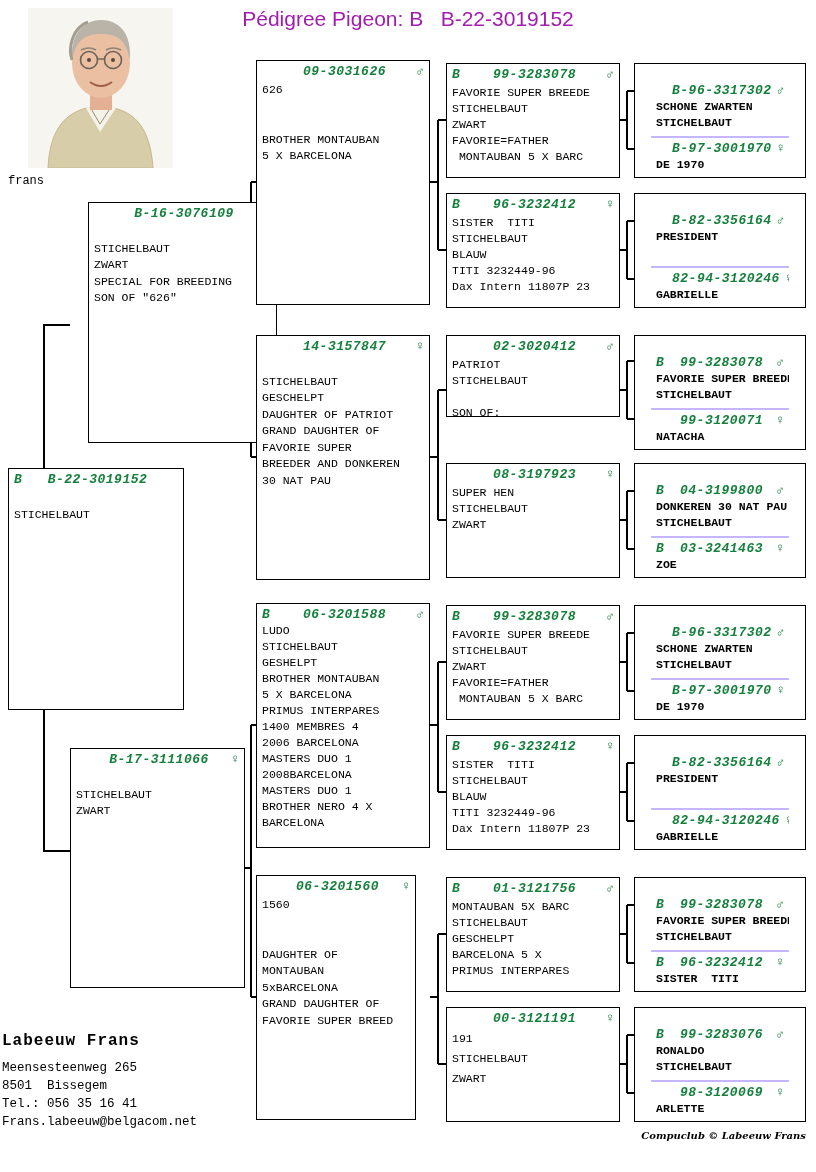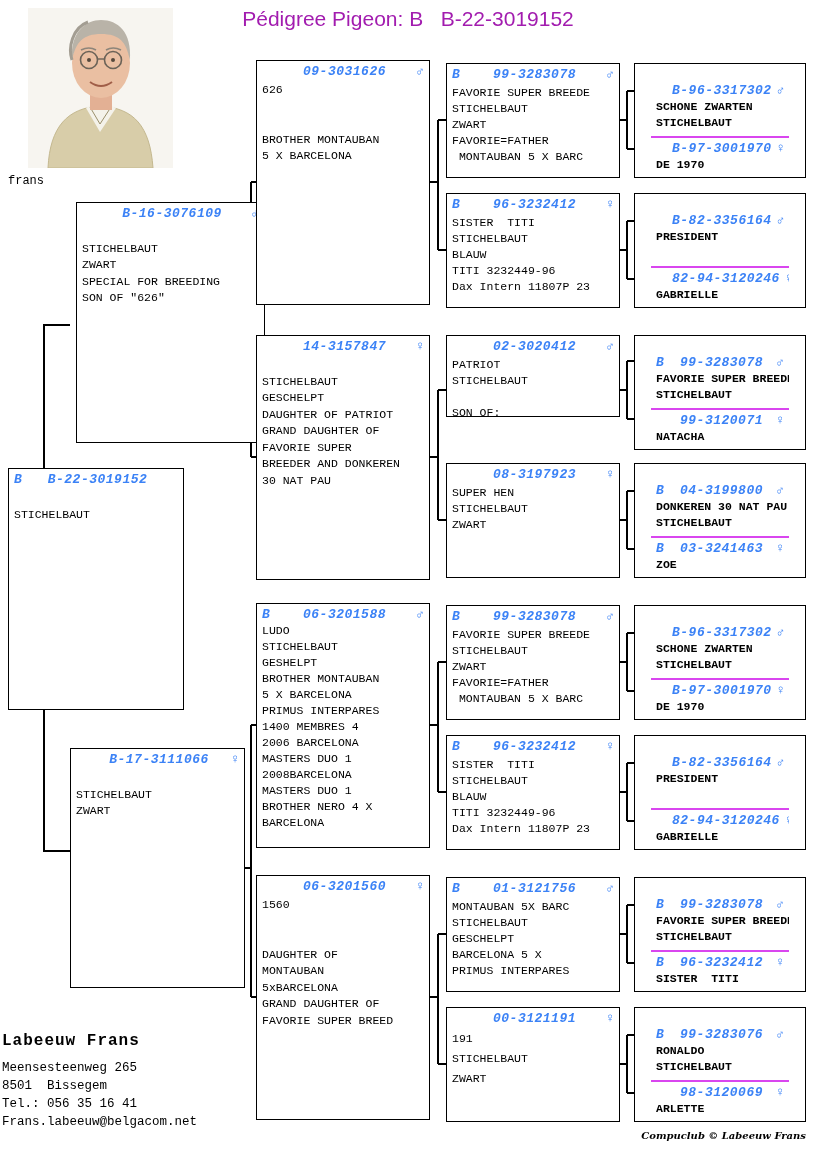--- a/index.html
+++ b/index.html
@@ -5,30 +5,30 @@
   html,body{margin:0;padding:0;}
   body{width:816px;height:1172px;position:relative;background:#ffffff;overflow:hidden;
        font-family:"Liberation Mono",monospace;color:#000;}
   .title{position:absolute;left:0;top:7px;width:100%;text-align:center;
          font:21px "Liberation Sans",sans-serif;white-space:pre;color:#a21caf;}
   svg.connectors{position:absolute;left:0;top:0;pointer-events:none;}
   .photo{position:absolute;left:28px;top:8px;}
   .caption{position:absolute;left:8px;top:174px;font:12px "Liberation Mono",monospace;}
   .box{position:absolute;border:1px solid #000;background:#fff;box-sizing:border-box;overflow:hidden;}
   .hdr{display:flex;align-items:baseline;padding:3px 5px 0 5px;
-       font:italic bold 13px "Liberation Mono",monospace;color:#3b82f6;}
+       font:italic bold 13px "Liberation Mono",monospace;color:#15803d;}
   .hdr .country{min-width:16px;text-align:left;}
   .hdr .ring{flex:1;text-align:center;letter-spacing:.5px;white-space:pre;}
   .hdr .sex{min-width:13px;text-align:right;font-style:normal;}
   .bodytxt{padding:3px 5px 0 5px;font:11.5px/16.5px "Liberation Mono",monospace;
            color:#000;white-space:pre;}
   .pair{padding:16px;}
   .half{height:56px;overflow:hidden;}
   .half .bodytxt{line-height:15.5px;padding-top:1px;font-weight:bold;}
-  .half.bottom{height:57px;border-top:2px solid #d946ef;}
+  .half.bottom{height:57px;border-top:2px solid #c4b5fd;}
   .owner{position:absolute;left:2px;top:1032px;}
   .owner .name{font:bold 16px "Liberation Mono",monospace;letter-spacing:1px;margin-bottom:9px;}
   .owner .line{font:12.5px/18px "Liberation Mono",monospace;white-space:pre;}
   .credit{position:absolute;right:10px;top:1130px;font:italic bold 10px "DejaVu Serif",serif;}
 </style>
 </head>
 <body>
 
 <div class="title">Pédigree Pigeon: B   B-22-3019152</div>
 
@@ -73,21 +73,21 @@
 <div class="box" style="left:8px;top:468px;width:176px;height:242px">
   <div class="hdr">
     <span class="country">B</span>
     <span class="ring">B-22-3019152</span>
     <span class="sex"></span>
   </div>
   <div class="bodytxt">
 STICHELBAUT</div>
 </div>
 
-<div class="box" style="left:76px;top:202px;width:189px;height:241px">
+<div class="box" style="left:88px;top:202px;width:189px;height:241px">
   <div class="hdr">
     <span class="country"></span>
     <span class="ring">B-16-3076109</span>
     <span class="sex">♂</span>
   </div>
   <div class="bodytxt">
 STICHELBAUT
 ZWART
 SPECIAL FOR BREEDING
 SON OF "626"</div>
@@ -143,21 +143,21 @@
 5 X BARCELONA
 PRIMUS INTERPARES
 1400 MEMBRES 4
 2006 BARCELONA
 MASTERS DUO 1
 2008BARCELONA
 MASTERS DUO 1
 BROTHER NERO 4 X
 BARCELONA</div>
 </div>
-<div class="box" style="left:256px;top:875px;width:174px;height:245px">
+<div class="box" style="left:256px;top:875px;width:160px;height:245px">
   <div class="hdr">
     <span class="country"></span>
     <span class="ring">06-3201560</span>
     <span class="sex">♀</span>
   </div>
   <div class="bodytxt">1560
 
 
 DAUGHTER OF
 MONTAUBAN

